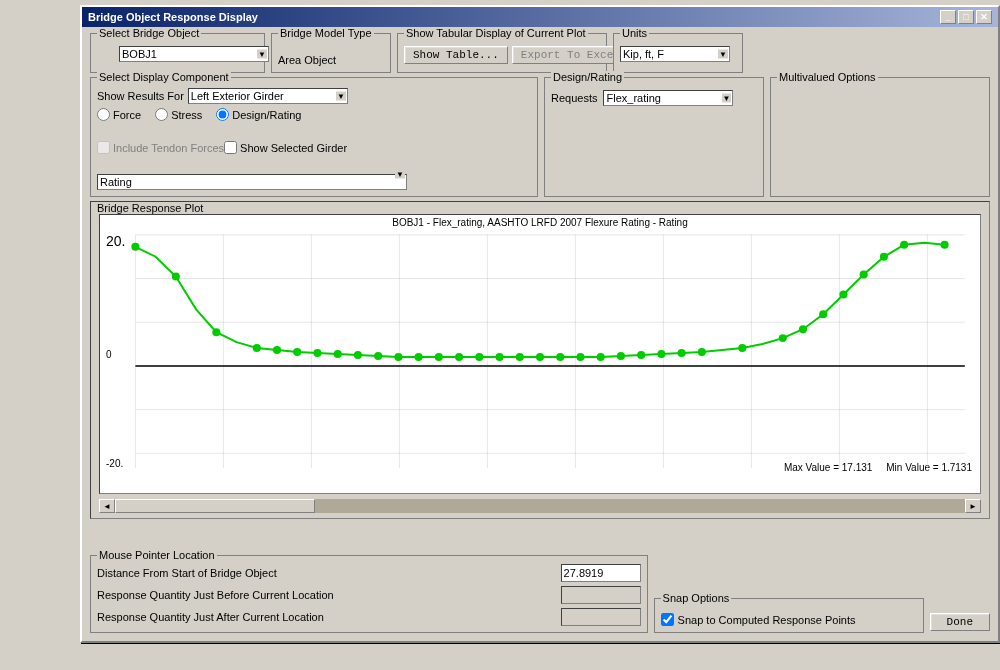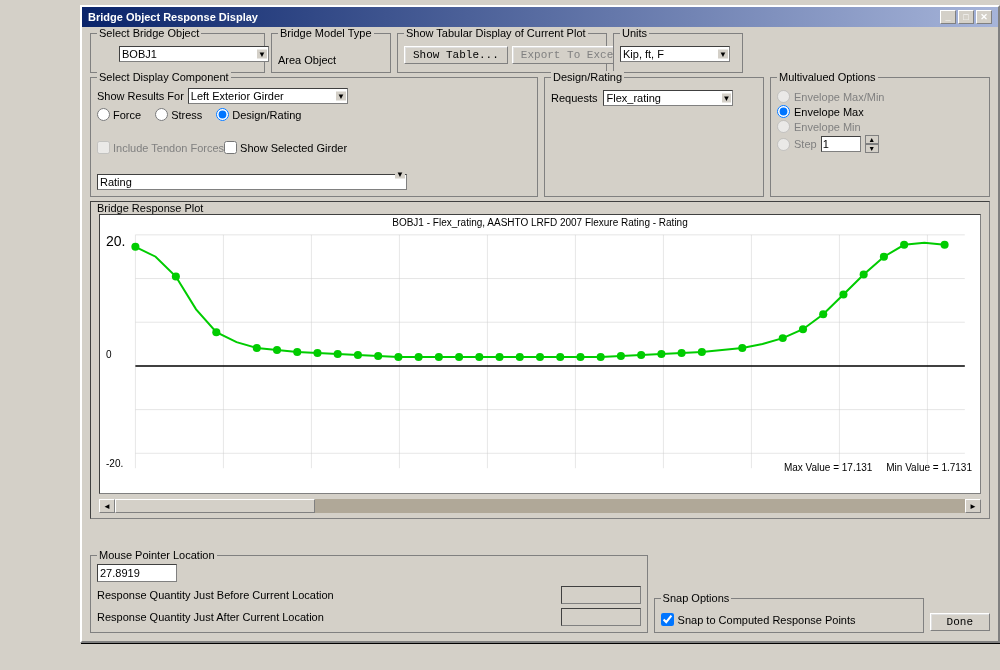--- a/index.html
+++ b/index.html
@@ -431,43 +431,20 @@
           <div class="select-container">
             <select style="width:130px;">
               <option>Flex_rating</option>
             </select>
           </div>
         </div>
       </div>
 
       <div class="group-box multivalued">
         <span class="group-label">Multivalued Options</span>
-        <div class="multivalued-options">
-          <div class="mv-row">
-            <input type="radio" name="mv_option" disabled="" style="">
-            <span class="disabled-label">Envelope Max/Min</span>
-          </div>
-          <div class="mv-row">
-            <input type="radio" name="mv_option" checked="" style="">
-            <span>Envelope Max</span>
-          </div>
-          <div class="mv-row">
-            <input type="radio" name="mv_option" disabled="" style="">
-            <span class="disabled-label">Envelope Min</span>
-          </div>
-          <div class="mv-last-row">
-            <input type="radio" name="mv_option" disabled="" style="">
-            <span class="disabled-label">Step</span>
-            <input type="text" class="step-input" value="1" style="">
-            <div class="mv-arrows">
-              <div class="mv-arrow">▲</div>
-              <div class="mv-arrow">▼</div>
-            </div>
-          </div>
-        </div>
       </div>
     </div>
 
     <div class="bridge-response-plot">
       <span class="plot-label">Bridge Response Plot</span>
       <div class="plot-area">
         <span class="plot-title">BOBJ1 - Flex_rating, AASHTO LRFD 2007 Flexure Rating - Rating</span>
         <span class="y-label-top">20.</span>
         <span class="y-label-zero" style="top:calc(50% - 5px);">0</span>
         <span class="y-label-bottom">-20.</span>
@@ -587,20 +564,21 @@
         </div>
         <div class="scrollbar-arrow">►</div>
       </div>
     </div>
 
     <div class="bottom-row">
 
       <div class="group-box mouse-pointer-group">
         <span class="group-label">Mouse Pointer Location</span>
         <div class="field-row">
+          <span class="field-label">Distance From Start of Bridge Object</span>
           <input type="text" class="field-input" value="27.8919" style="">
         </div>
         <div class="field-row">
           <span class="field-label">Response Quantity Just Before Current Location</span>
           <input type="text" class="field-input readonly" readonly="" style="">
         </div>
         <div class="field-row">
           <span class="field-label">Response Quantity Just After Current Location</span>
           <input type="text" class="field-input readonly" readonly="" style="">
         </div>

